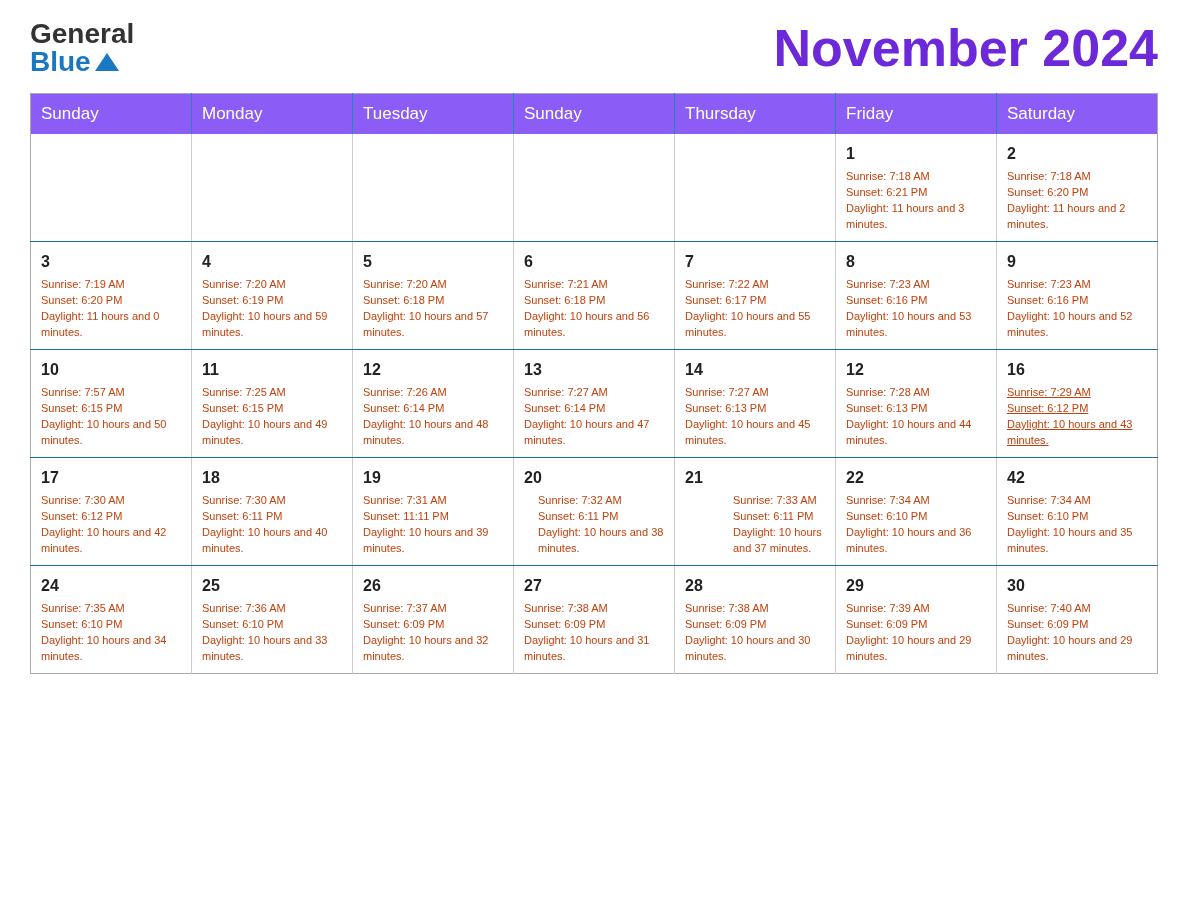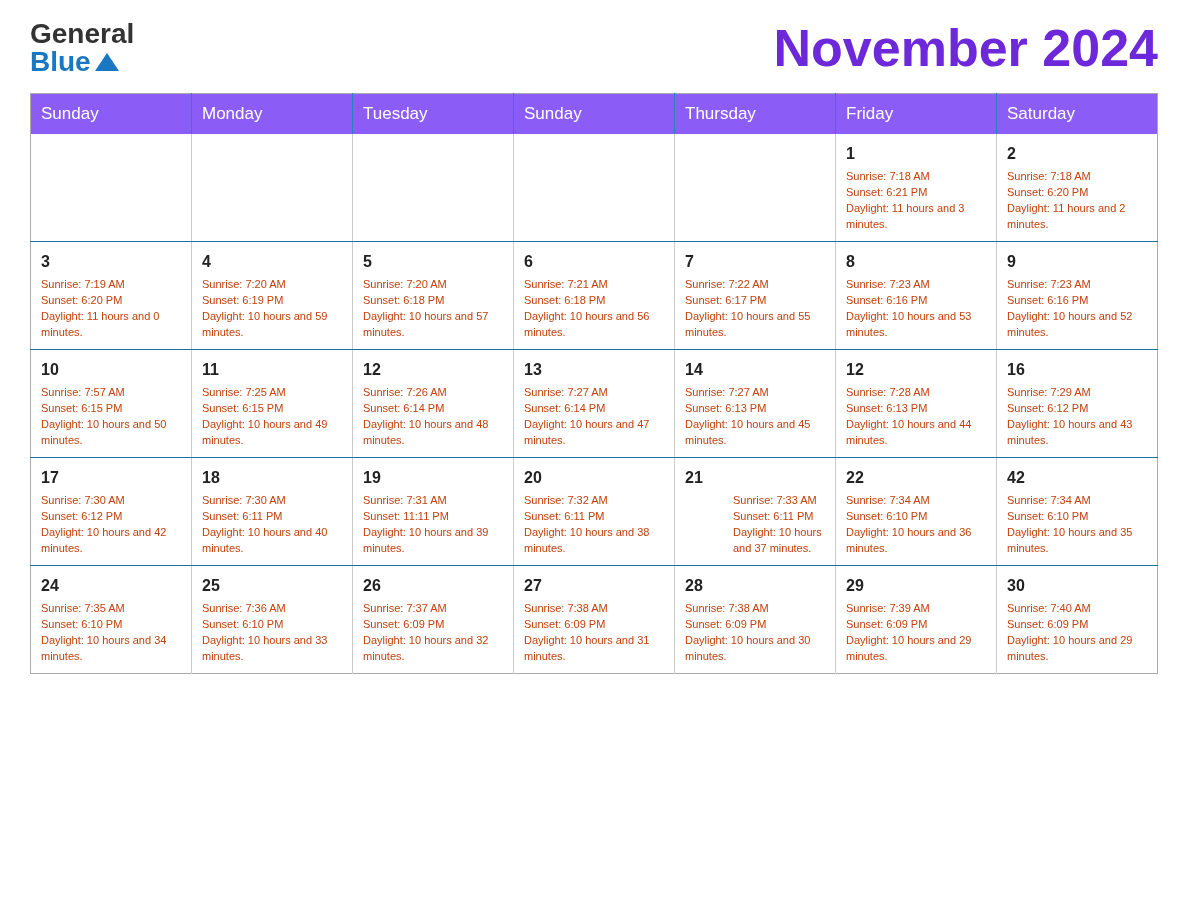--- a/index.html
+++ b/index.html
@@ -227,21 +227,21 @@
 Daylight: 10 hours and 45 minutes.</div>
         </td>
         <td>
           <span class="day-number">12</span>
           <div class="day-info" style="white-space: pre-line;">Sunrise: 7:28 AM
 Sunset: 6:13 PM
 Daylight: 10 hours and 44 minutes.</div>
         </td>
         <td>
           <span class="day-number">16</span>
-          <div class="day-info" style="white-space: pre-line;">Sunrise: 7:29 AM
+          <div class="day-info" style="white-space: pre-line; text-decoration: underline;">Sunrise: 7:29 AM
 Sunset: 6:12 PM
 Daylight: 10 hours and 43 minutes.</div>
         </td>
       </tr>
       <tr>
         <td>
           <span class="day-number">17</span>
           <div class="day-info" style="white-space: pre-line;">Sunrise: 7:30 AM
 Sunset: 6:12 PM
 Daylight: 10 hours and 42 minutes.</div>
@@ -253,21 +253,21 @@
 Daylight: 10 hours and 40 minutes.</div>
         </td>
         <td>
           <span class="day-number">19</span>
           <div class="day-info" style="white-space: pre-line;">Sunrise: 7:31 AM
 Sunset: 11:11 PM
 Daylight: 10 hours and 39 minutes.</div>
         </td>
         <td>
           <span class="day-number">20</span>
-          <div class="day-info" style="white-space: pre-line;">Sunrise: 7:32 AM
+          <div class="day-info" style="white-space: pre-line; margin-left: 14px;">Sunrise: 7:32 AM
 Sunset: 6:11 PM
 Daylight: 10 hours and 38 minutes.</div>
         </td>
         <td>
           <span class="day-number">21</span>
           <div class="day-info" style="white-space: pre-line; margin-left: 48px;">Sunrise: 7:33 AM
 Sunset: 6:11 PM
 Daylight: 10 hours and 37 minutes.</div>
         </td>
         <td>

